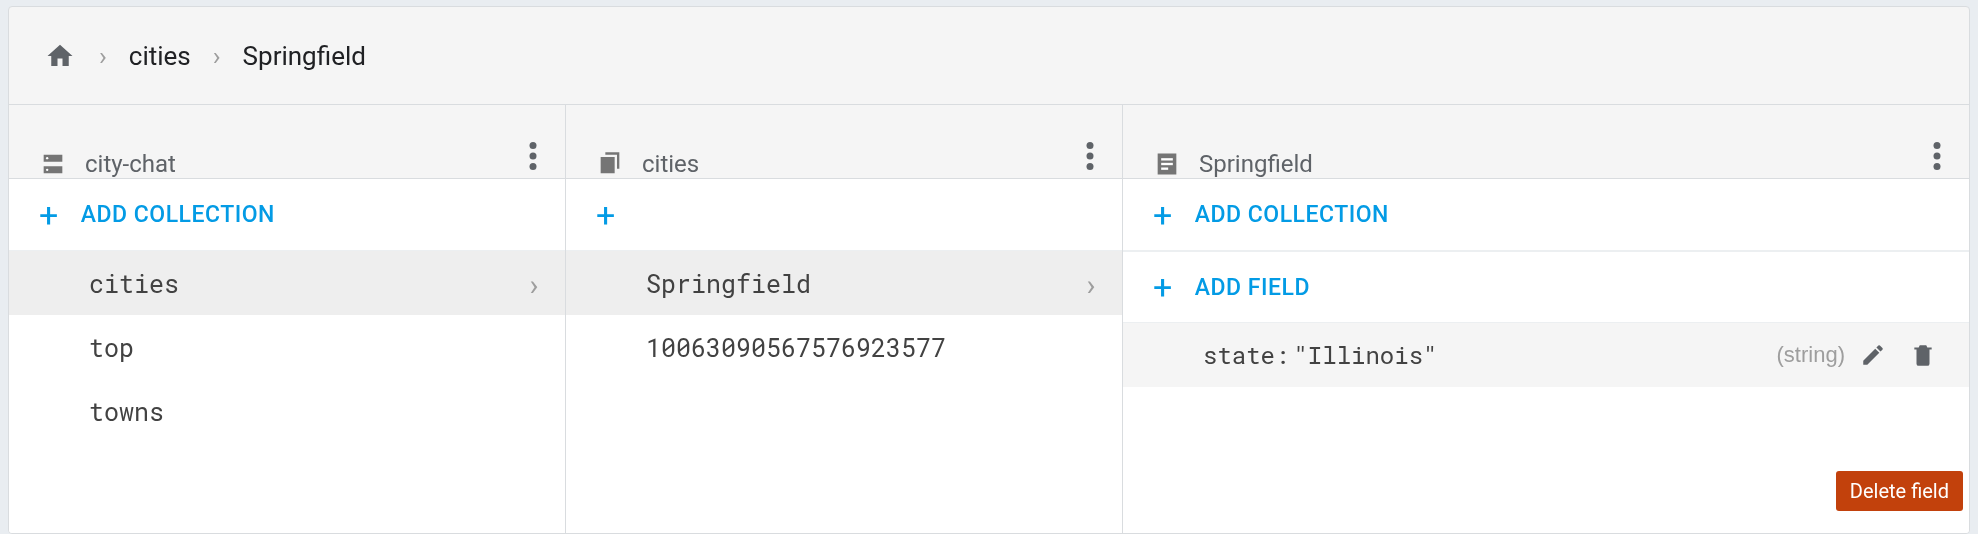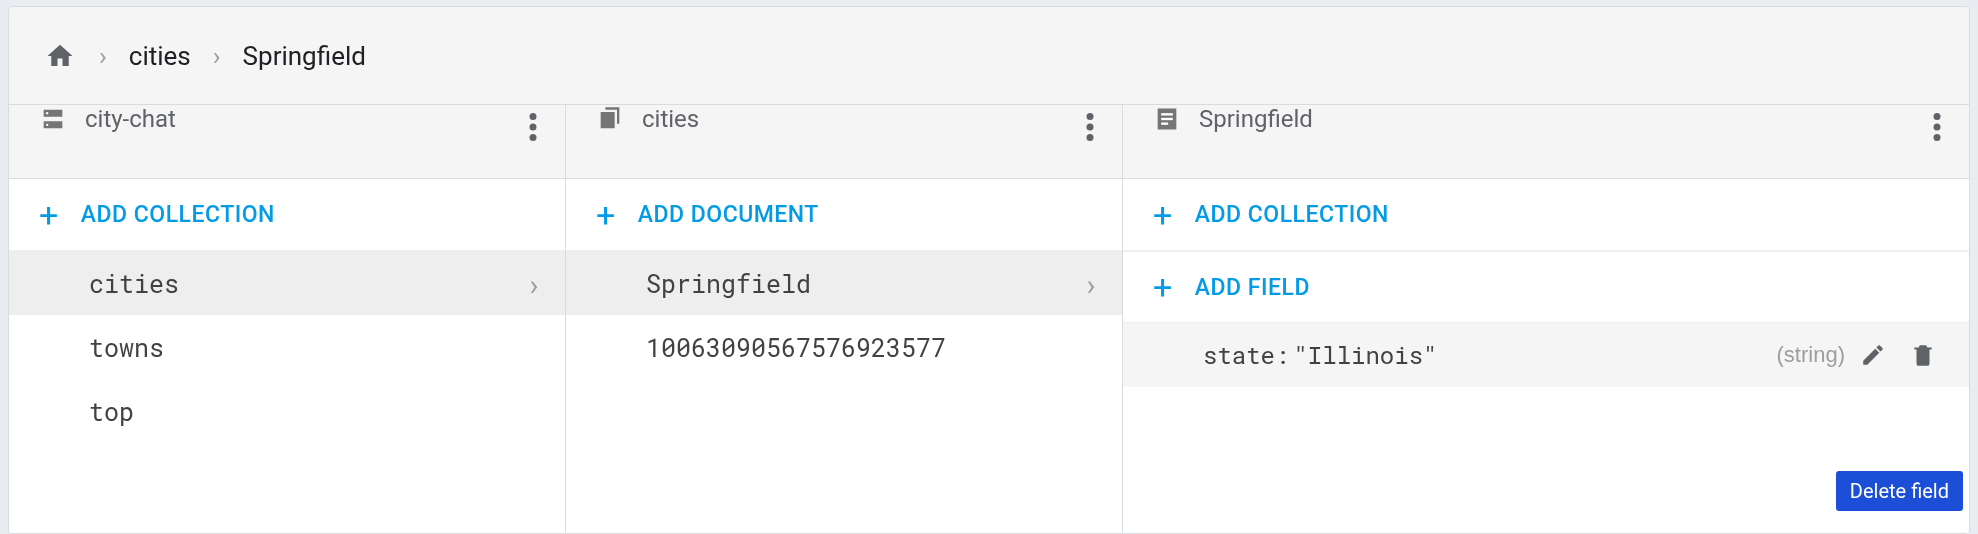--- a/index.html
+++ b/index.html
@@ -46,21 +46,21 @@
     min-width: 0;
   }
   .panel:last-child { border-right: none; }
   .p1 { width: 557px; }
   .p2 { width: 557px; }
   .p3 { flex: 1; }
 
   .panel-header {
     height: 74px;
     display: flex;
-    align-items: flex-start;
+    align-items: flex-end;
     padding: 0 20px 0 30px;
     border-bottom: 1px solid #d9dcdf;
     color: #5f6368;
     font-size: 24px;
   }
   .panel-header .type-icon { margin-right: 18px; fill: #757575; width: 28px; height: 28px; flex-shrink: 0;}
   .panel-header .title-txt { flex: 1; white-space: nowrap; overflow: hidden; text-overflow: ellipsis; }
   .menu-btn { cursor: pointer; padding: 8px; border-radius: 50%; }
   .menu-btn svg { width: 8px; height: 28px; display:block; fill:#5f6368;}
 
@@ -124,21 +124,21 @@
   .field-row .fval  { margin-left: 4px; }
   .field-row .ftype { margin-left:auto; color:#9e9e9e; font-family: Liberation Sans, sans-serif; font-size:22px;}
   .field-row.hover { background:#f5f5f5; }
   .icon-btn { width:44px; height:44px; display:flex; align-items:center; justify-content:center; cursor:pointer; border-radius:50%; margin-left:6px;}
   .icon-btn svg { width:26px; height:26px; fill:#5f6368; }
 
   .tooltip {
     position:absolute;
     right: 6px;
     bottom: 22px;
-    background:#1d4ed8;
+    background:#c2410c;
     color:#fff;
     font-size:20px;
     padding: 8px 14px;
     border-radius:3px;
     white-space:nowrap;
     pointer-events:none;
   }
 </style>
 </head>
 <body>
@@ -176,24 +176,24 @@
       <div class="add-bar">
         <span class="plus">+</span>
         <span>ADD COLLECTION</span>
       </div>
       <div class="list" id="list1">
           <div class="row selected">
             <span>cities</span>
             <span class="arrow">›</span>
           </div>
           <div class="row">
+            <span>top</span>
+          </div>
+          <div class="row">
             <span>towns</span>
-          </div>
-          <div class="row">
-            <span>top</span>
           </div>
         </div>
     </div>
 
     <div class="panel p2">
       <div class="panel-header">
         <svg class="type-icon" viewBox="0 0 24 24">
             <path d="M4 6h12v14H4z"></path>
             <path d="M8 2h12v14h-2V4H8z"></path>
           </svg>
@@ -201,21 +201,20 @@
         <span class="menu-btn">
           <svg viewBox="0 0 6 24">
               <circle cx="3" cy="3" r="3"></circle>
               <circle cx="3" cy="12" r="3"></circle>
               <circle cx="3" cy="21" r="3"></circle>
             </svg>
         </span>
       </div>
       <div class="add-bar">
         <span class="plus">+</span>
-        <span>ADD DOCUMENT</span>
       </div>
       <div class="list" id="list2">
           <div class="row selected">
             <span>Springfield</span>
             <span class="arrow">›</span>
           </div>
           <div class="row">
             <span>10063090567576923577</span>
           </div>
         </div>

